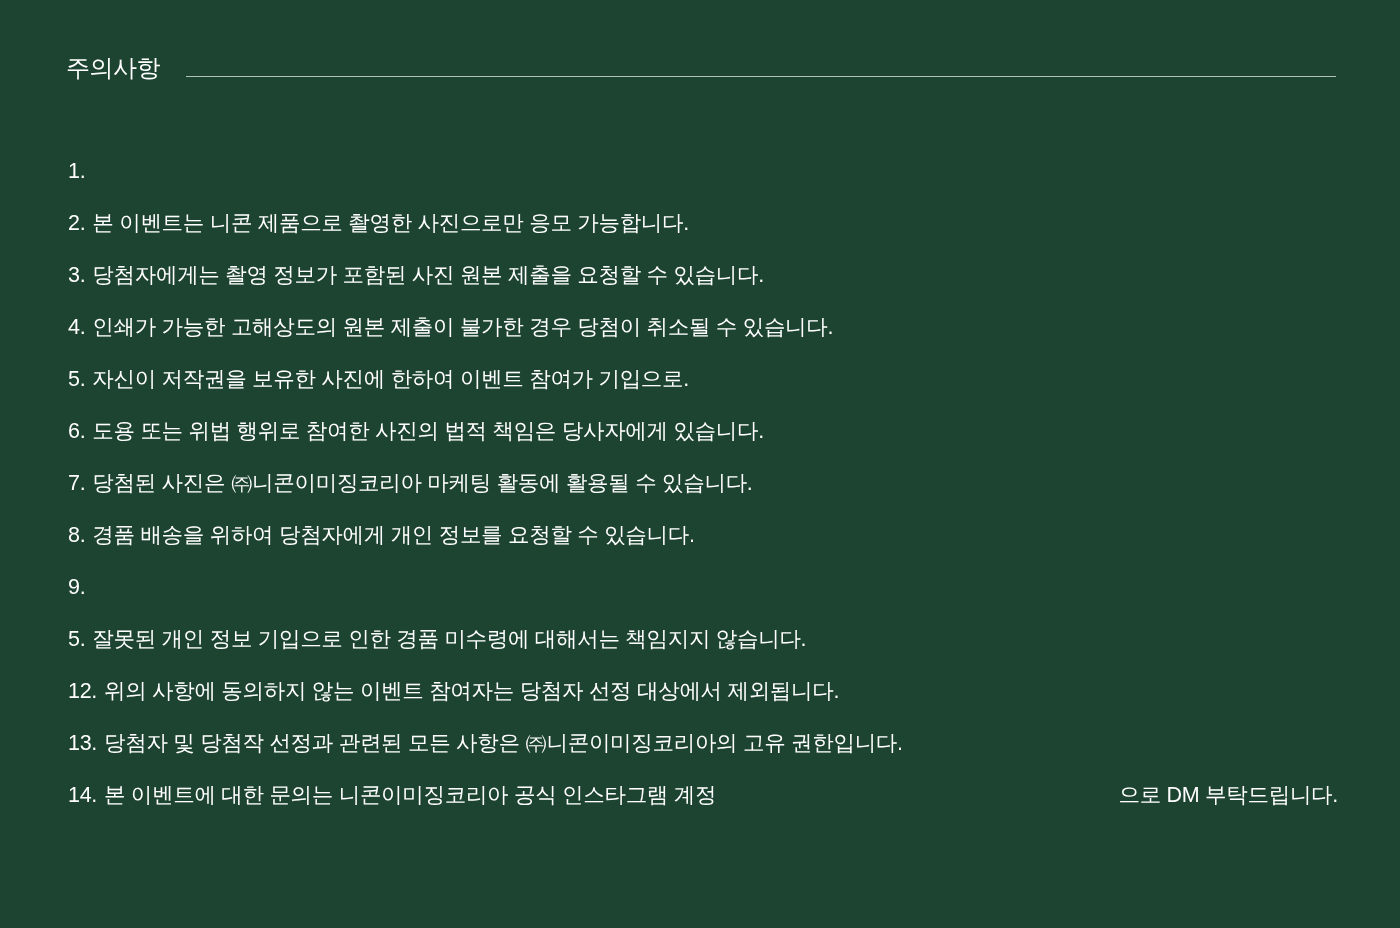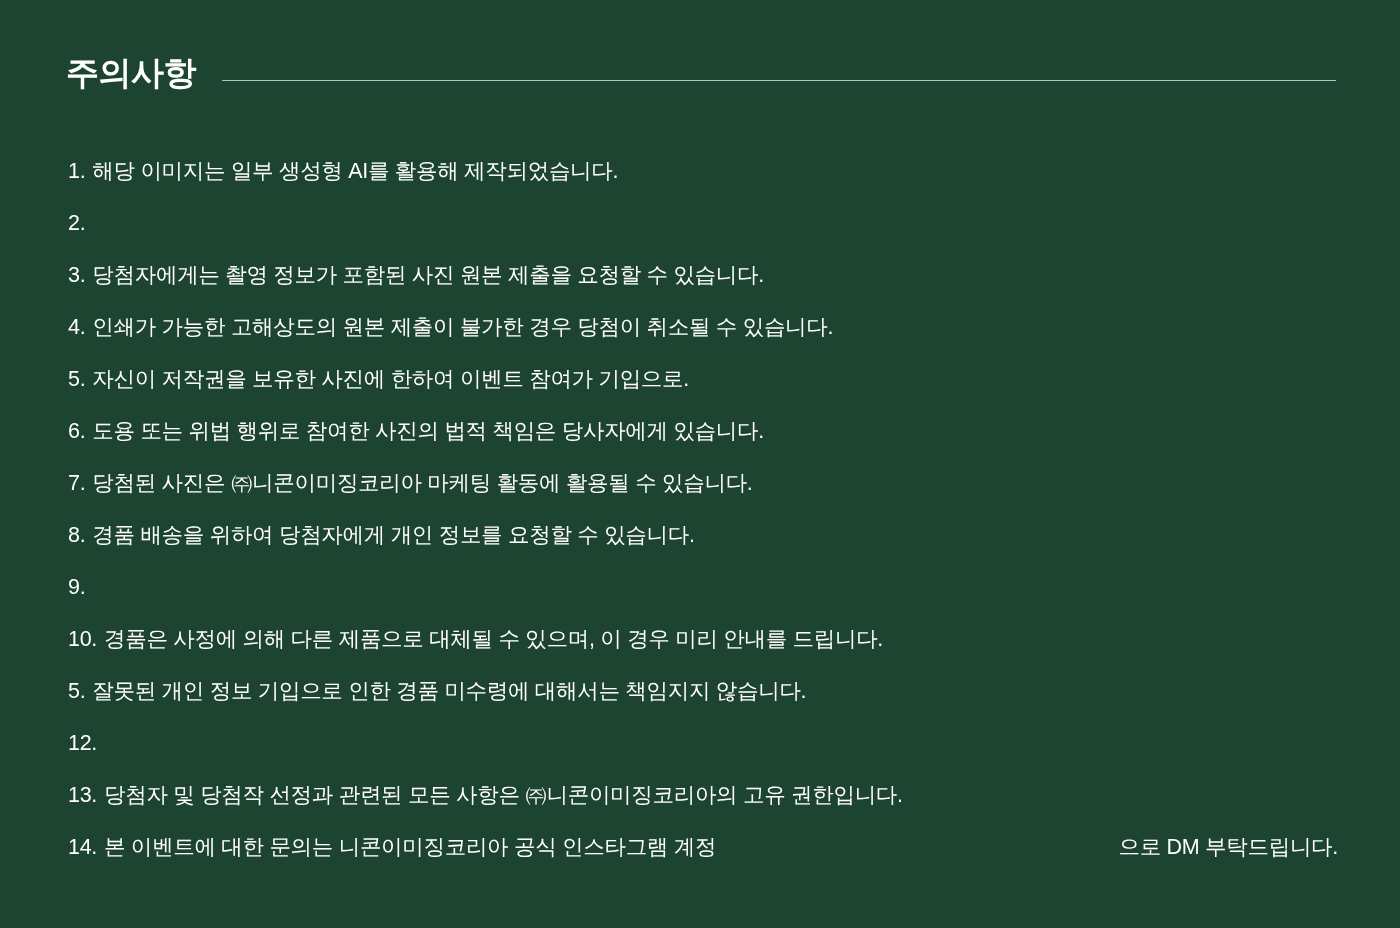--- a/index.html
+++ b/index.html
@@ -22,22 +22,22 @@
   }
   .heading-row {
     position: absolute;
     left: 66px;
     top: 56px;
     width: 1270px;
     display: flex;
     align-items: center;
   }
   .heading-title {
-    font-size: 33px;
-    font-weight: bold;
+    font-size: 24px;
+    font-weight: normal;
     letter-spacing: -0.5px;
     white-space: nowrap;
     line-height: 1;
     padding-bottom: 4px;
   }
   .heading-rule {
     flex: 1 1 auto;
     height: 1px;
     background: #cfd9d2;
     margin-left: 26px;
@@ -91,24 +91,24 @@
 <div class="page">
 
   <div class="heading-row">
     <div class="heading-title">주의사항</div>
     <div class="heading-rule"></div>
   </div>
 
   <ul class="notice-list">
     <li class="notice-item">
       <span class="num">1.</span>
-      <span>해당 이미지는 일부 생성형 AI를 활용해 제작되었습니다.</span>
     </li>
     <li class="notice-item">
       <span class="num">2.</span>
+      <span>본 이벤트는 니콘 제품으로 촬영한 사진으로만 응모 가능합니다.</span>
     </li>
     <li class="notice-item">
       <span class="num">3.</span>
       <span>당첨자에게는 촬영 정보가 포함된 사진 원본 제출을 요청할 수 있습니다.</span>
     </li>
     <li class="notice-item">
       <span class="num">4.</span>
       <span>인쇄가 가능한 고해상도의 원본 제출이 불가한 경우 당첨이 취소될 수 있습니다.</span>
     </li>
     <li class="notice-item">
@@ -124,29 +124,26 @@
       <span>당첨된 사진은 ㈜니콘이미징코리아 마케팅 활동에 활용될 수 있습니다.</span>
     </li>
     <li class="notice-item">
       <span class="num">8.</span>
       <span>경품 배송을 위하여 당첨자에게 개인 정보를 요청할 수 있습니다.</span>
     </li>
     <li class="notice-item">
       <span class="num">9.</span>
     </li>
     <li class="notice-item">
-      <span class="num">10.</span>
-      <span>경품은 사정에 의해 다른 제품으로 대체될 수 있으며, 이 경우 미리 안내를 드립니다.</span>
-    </li>
-    <li class="notice-item">
       <span class="num">5.</span>
       <span>잘못된 개인 정보 기입으로 인한 경품 미수령에 대해서는 책임지지 않습니다.</span>
     </li>
     <li class="notice-item">
       <span class="num">12.</span>
+      <span>위의 사항에 동의하지 않는 이벤트 참여자는 당첨자 선정 대상에서 제외됩니다.</span>
     </li>
     <li class="notice-item">
       <span class="num">13.</span>
       <span>당첨자 및 당첨작 선정과 관련된 모든 사항은 ㈜니콘이미징코리아의 고유 권한입니다.</span>
     </li>
     <li class="notice-item">
       <div class="notice-last">
         <div class="left-part">
           <span class="num">14.</span>
           <span>본 이벤트에 대한 문의는 니콘이미징코리아 공식 인스타그램 계정</span>

